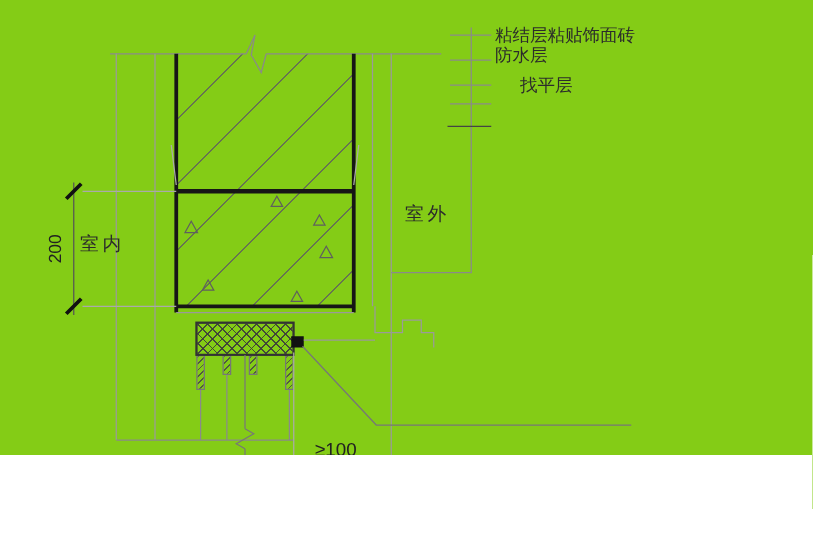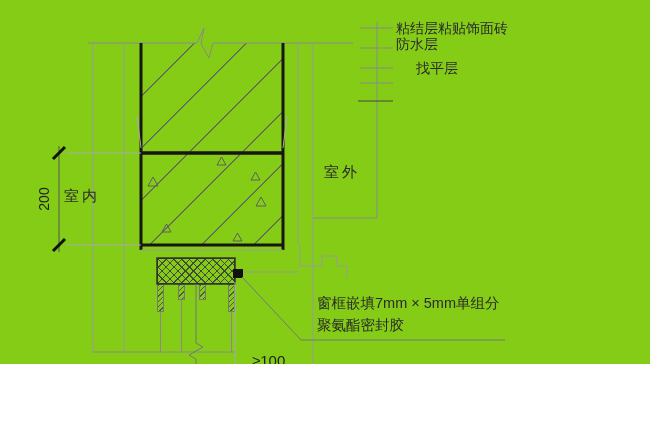--- a/index.html
+++ b/index.html
@@ -122,16 +122,14 @@
   <div class="txt" style="left:396px;top:20px;">粘结层粘贴饰面砖</div>
   <div class="txt" style="left:396px;top:36px;">防水层</div>
   <div class="txt" style="left:416px;top:60px;">找平层</div>
 
   <div class="txt room" style="left:64px;top:168px;margin-top:19px;">室内</div>
   <div class="txt room" style="left:324px;top:163px;">室外</div>
 
   <div class="rot200 dim" style="left:27px;top:191px;width:34px;text-align:center;">200</div>
   <div class="txt dim" style="left:252px;top:352px;">≥100</div>
 
-  <div class="txt" style="left:317px;top:295px;font-size:14.5px;">窗框嵌填7mm × 5mm单组分</div>
-  <div class="txt" style="left:317px;top:317px;font-size:14.5px;">聚氨酯密封胶</div>
 
 </div>
 
 </body></html>

